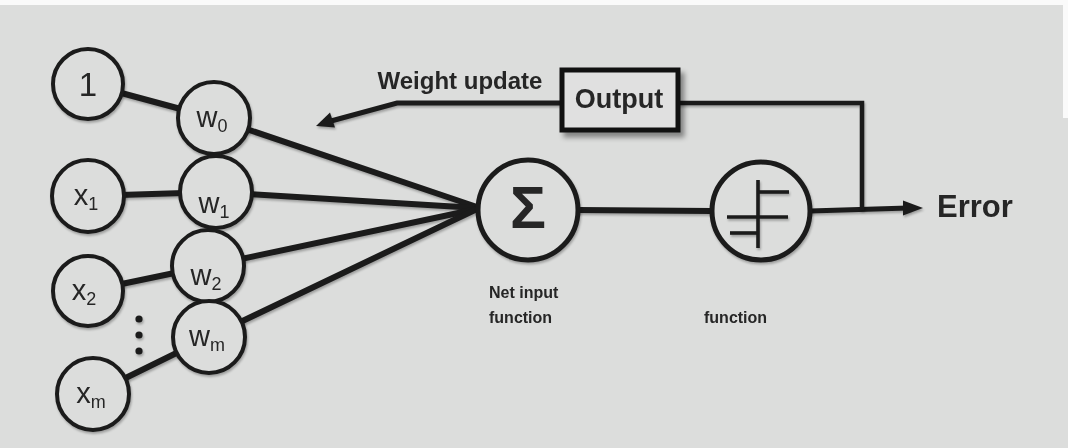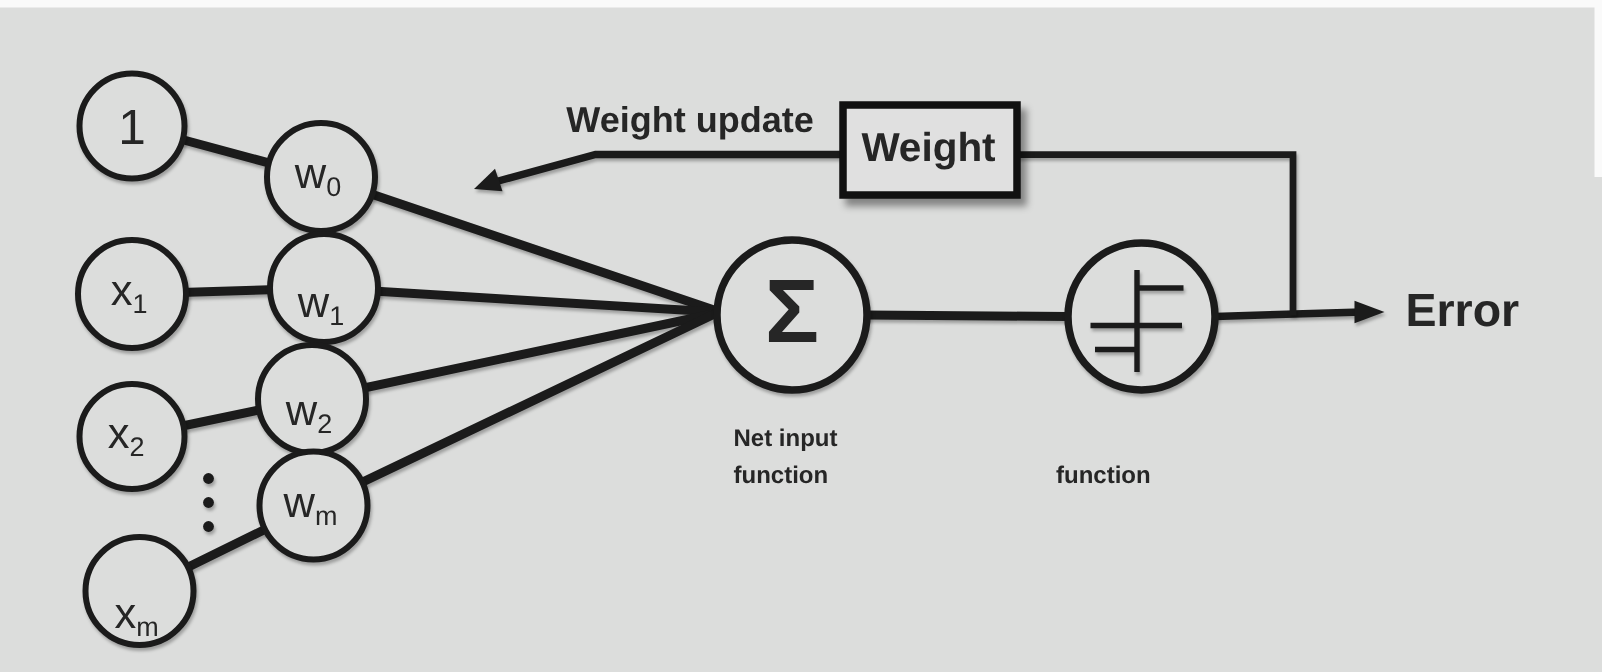--- a/index.html
+++ b/index.html
@@ -119,27 +119,27 @@
   </svg>
 
   <div class="lbl center bias-lbl" style="left:88px; top:85px;">1</div>
 
   <div class="lbl center node-lbl" style="left:212px; top:117px;"><span>w</span><sub>0</sub></div>
   <div class="lbl center node-lbl" style="left:86px; top:195px;"><span>x</span><sub>1</sub></div>
   <div class="lbl center node-lbl" style="left:214px; top:191px;margin-top:12px;"><span>w</span><sub>1</sub></div>
   <div class="lbl center node-lbl" style="left:84px; top:290px;"><span>x</span><sub>2</sub></div>
   <div class="lbl center node-lbl" style="left:206px; top:275px;"><span>w</span><sub>2</sub></div>
   <div class="lbl center node-lbl" style="left:207px; top:336px;"><span>w</span><sub>m</sub></div>
-  <div class="lbl center node-lbl" style="left:91px; top:393px;margin-top:17px;"><span>x</span><sub>m</sub></div>
+  <div class="lbl center node-lbl" style="left:91px; top:393px;"><span>x</span><sub>m</sub></div>
 
   <div class="lbl center sigma-lbl" style="left:528px; top:208px;">Σ</div>
 
   <div class="lbl center weight-update-lbl" style="left:460px; top:81px;">Weight update</div>
 
-  <div class="lbl center error-lbl" style="left:619px; top:99px;">Weight</div>
+  <div class="lbl center error-lbl" style="left:619px; top:99px;">Output</div>
 
   <div class="lbl fn-lbl" style="left:489px; top:280px;"><span>Net input</span><br><span>function</span></div>
 
   <div class="lbl fn-lbl" style="left:704px; top:280px;"><br><span>function</span></div>
 
   <div class="lbl vcenter output-lbl" style="left:937px; top:207px;">Error</div>
 
 </div>
 
 </body></html>

